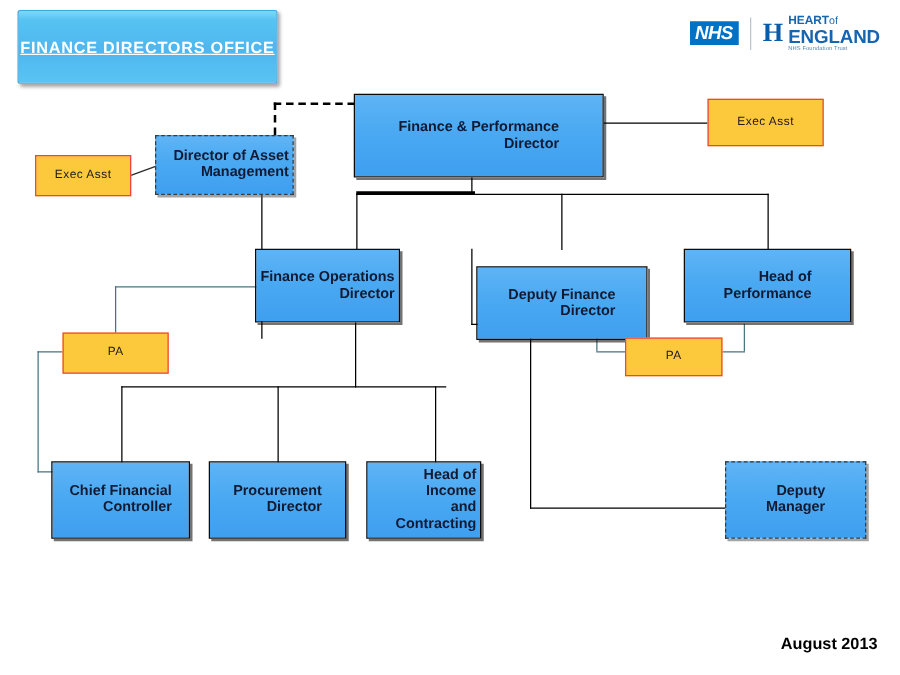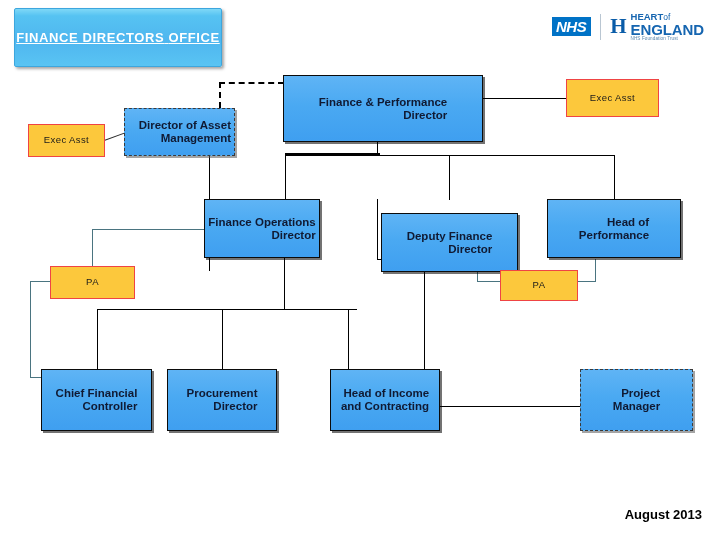--- a/index.html
+++ b/index.html
@@ -277,29 +277,29 @@
     </div>
   </div>
 
   <div class="node blue" style="left:167px; top:369px; width:110px; height:62px;">
     <div>
       <span>Procurement</span>
       <span>Director</span>
     </div>
   </div>
 
-  <div class="node blue" style="left:293px; top:369px; width:110px; height:62px;margin-left:37px;">
+  <div class="node blue" style="left:293px; top:369px; width:92px; height:62px;">
     <div>
       <span>Head of Income</span>
       <span>and Contracting</span>
     </div>
   </div>
 
   <div class="node blue dashed" style="left:580px; top:369px; width:113px; height:62px;">
     <div>
-      <span>Project</span>
+      <span>Deputy</span>
       <span>Manager</span>
     </div>
   </div>
 
   <div class="footer-date">August 2013</div>
 
 </div>
 
 </body></html>

